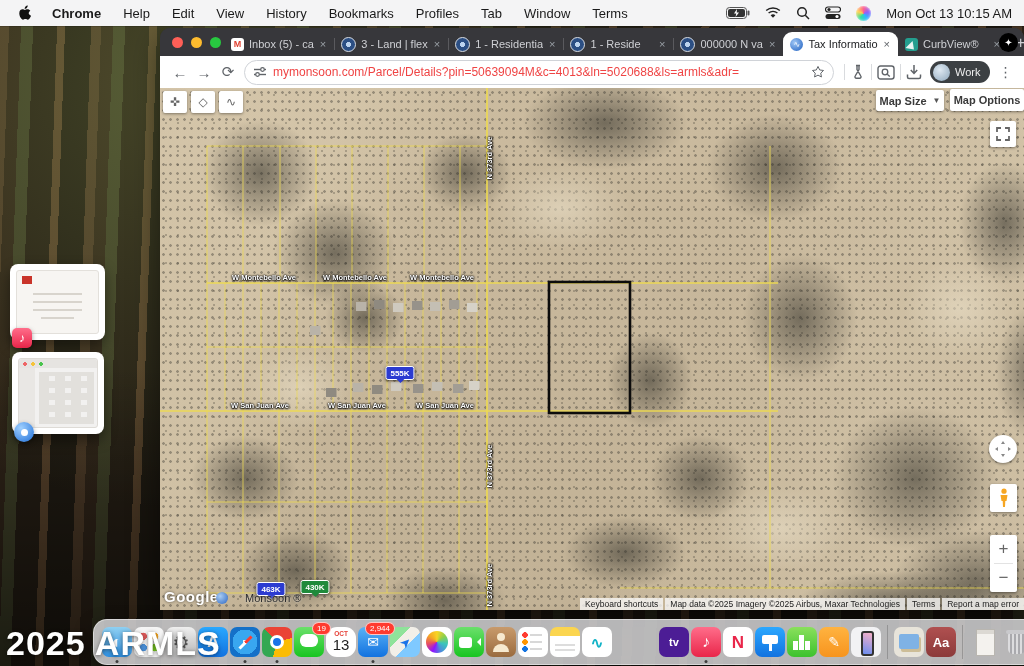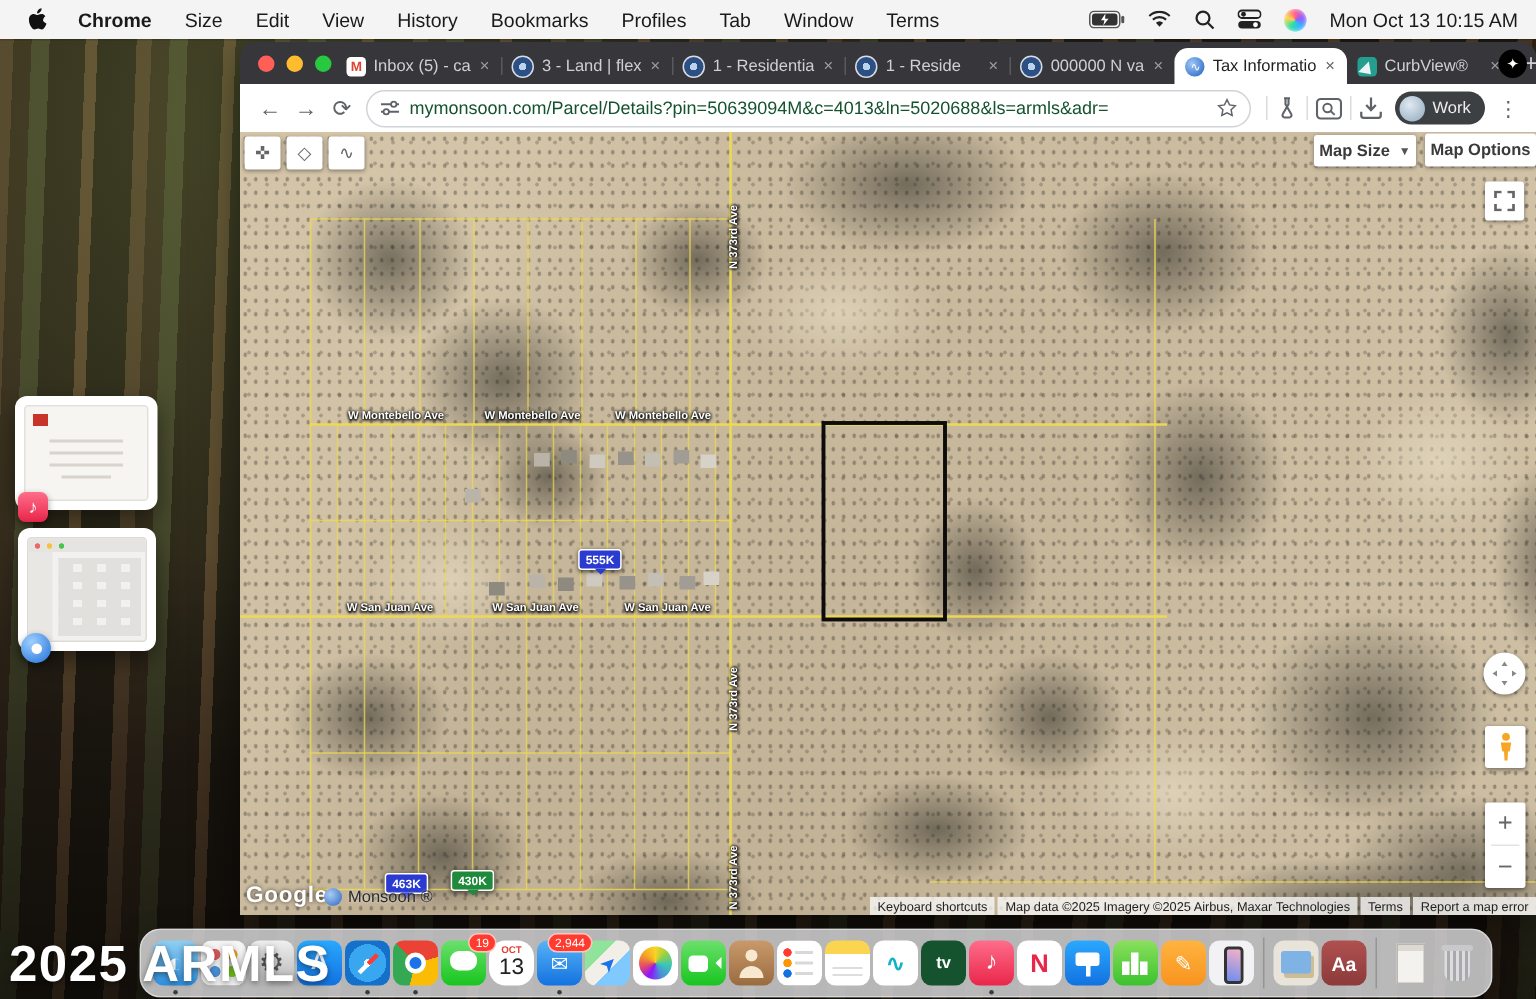--- a/index.html
+++ b/index.html
@@ -77,21 +77,21 @@
   #newtab-btn{color:#d0d1d5;font-size:16px;margin:0 8px 4px 8px;}
   #sparkle-btn{position:absolute;right:6px;top:5px;width:19px;height:19px;border-radius:50%;background:#000;
     color:#fff;font-size:10px;display:flex;align-items:center;justify-content:center;}
 
   
   #toolbar{position:absolute;left:0;top:28px;right:0;height:32px;background:#fff;display:flex;align-items:center;
     border-bottom:1px solid #e4e6e8;}
   .nav-ic{color:#5f6368;font-size:15px;width:24px;text-align:center;}
   #omnibox{height:23px;border:1px solid #d0d3d8;border-radius:13px;background:#fff;display:flex;align-items:center;
     margin-left:4px;flex:0 0 572px;padding:0 8px;gap:6px;}
-  #omnibox .url{font-size:12px;color:#14532d;flex:1;white-space:nowrap;overflow:hidden;}
+  #omnibox .url{font-size:12px;color:#ef4444;flex:1;white-space:nowrap;overflow:hidden;}
   .tb-svg{flex:0 0 auto;}
   .tb-sep{width:1px;height:16px;background:#d9dbde;margin:0 5px;}
   #profile-pill{height:22px;border-radius:12px;background:#3c4043;color:#eee;display:flex;align-items:center;
     gap:5px;padding:0 10px 0 3px;font-size:11px;margin-left:8px;}
   #avatar{width:17px;height:17px;border-radius:50%;background:radial-gradient(circle at 40% 35%,#dfe9f2,#8fa8bc);}
   #dots-menu{color:#5f6368;font-size:14px;margin:0 8px 0 8px;letter-spacing:0;}
 
   
   #map{position:absolute;left:0;top:60px;width:864px;height:522px;overflow:hidden;background:#c7b79c;}
   #map-texture{inset:0;
@@ -126,21 +126,21 @@
     box-shadow:0 1px 3px rgba(0,0,0,.4);display:flex;align-items:center;justify-content:center;}
   #pegman-btn{left:830px;top:396px;width:27px;height:28px;background:#fff;border-radius:2px;
     box-shadow:0 1px 3px rgba(0,0,0,.4);display:flex;align-items:center;justify-content:center;}
   #zoom-ctrl{left:830px;top:447px;width:27px;height:57px;background:#fff;border-radius:2px;
     box-shadow:0 1px 3px rgba(0,0,0,.4);display:flex;flex-direction:column;}
   #zoom-ctrl .z{flex:1;display:flex;align-items:center;justify-content:center;font-size:17px;color:#666;}
   #zoom-ctrl .zdiv{height:1px;background:#e3e3e3;margin:0 4px;}
 
   #google-logo{left:4px;bottom:5px;color:#fff;font-size:15px;font-weight:bold;letter-spacing:.5px;
     text-shadow:0 0 3px rgba(0,0,0,.65);}
-  #monsoon-brand{left:56px;bottom:6px;display:flex;align-items:flex-end;gap:4px;}
+  #monsoon-brand{left:56px;bottom:6px;display:flex;align-items:flex-end;gap:17px;}
   #monsoon-swirl{width:12px;height:12px;border-radius:50%;background:radial-gradient(circle at 35% 35%,#a9ccf2,#2b66c4);}
   #monsoon-brand span{font-size:11px;color:#2b2b2b;text-shadow:0 0 2px rgba(255,255,255,.7);}
   #attrib{right:0;bottom:0;height:13px;display:flex;align-items:center;gap:2px;}
   #attrib span{background:rgba(248,248,248,.78);font-size:8.5px;color:#222;padding:1px 5px;white-space:nowrap;}
 
   
   #dock{left:93px;top:619px;height:44px;display:flex;align-items:center;gap:2px;padding:0 8px;
     background:rgba(225,225,227,.8);border:1px solid rgba(255,255,255,.45);border-radius:14px;
     box-shadow:0 8px 20px rgba(0,0,0,.4);z-index:20;}
   .di{width:30px;height:30px;border-radius:7px;position:relative;display:flex;align-items:center;justify-content:center;flex:0 0 auto;}
@@ -185,21 +185,21 @@
     radial-gradient(circle at 7px 8px,#ff3b30 2.6px,transparent 3px),
     radial-gradient(circle at 7px 15px,#ff9500 2.6px,transparent 3px),
     radial-gradient(circle at 7px 22px,#1272e0 2.6px,transparent 3px),
     linear-gradient(#d8d8d8,#d8d8d8),linear-gradient(#d8d8d8,#d8d8d8),linear-gradient(#d8d8d8,#d8d8d8);
     background-size:100% 100%,100% 100%,100% 100%,12px 2px,12px 2px,12px 2px;
     background-position:0 0,0 0,0 0,12px 7px,12px 14px,12px 21px;background-repeat:no-repeat;}
   .di-notes{background:linear-gradient(180deg,#fbd54f 0 9px,#fff 9px);}
   .di-notes::after{content:"";position:absolute;left:5px;right:5px;top:14px;height:10px;
     background:repeating-linear-gradient(0deg,#ddd 0 1.5px,transparent 1.5px 5px);}
   .di-freeform{background:#fff;} .di-freeform .g{color:#12b3c7;font-weight:bold;font-size:15px;}
-  .di-appletv{background:#14532d;} .di-appletv .g{color:#fff;font-size:11px;font-weight:bold;}
+  .di-appletv{background:#4c1d95;margin-left:45px;} .di-appletv .g{color:#fff;font-size:11px;font-weight:bold;}
   .di-music{background:linear-gradient(180deg,#ff6d8a,#e9264a);} .di-music .g{color:#fff;}
   .di-news{background:#fff;} .di-news .g{color:#e9264a;font-weight:bold;font-size:17px;}
   .di-keynote{background:linear-gradient(180deg,#2ba8ff,#1272e0);}
   .di-keynote::after{content:"";position:absolute;left:7px;top:8px;width:16px;height:9px;background:#fff;border-radius:2px;}
   .di-keynote::before{content:"";position:absolute;left:14px;top:17px;width:2.5px;height:7px;background:#fff;}
   .di-numbers{background:linear-gradient(180deg,#8ae05c,#3cc22e);}
   .di-numbers::after{content:"";position:absolute;left:6px;bottom:7px;width:4.5px;height:9px;background:#fff;box-shadow:12px 0 0 #fff;}
   .di-numbers::before{content:"";position:absolute;left:12px;bottom:7px;width:4.5px;height:15px;background:#fff;}
   .di-pages{background:linear-gradient(180deg,#ffb340,#f7941e);} .di-pages .g{color:#fff;font-size:14px;}
   .di-iphone{background:#f2f2f4;}
@@ -225,21 +225,21 @@
 <body>
 
 <div id="wallpaper" class="abs"></div>
 
 <div id="menubar" class="abs">
   <svg id="apple-logo" class="abs" viewBox="0 0 16 18">
     <path fill="#111" d="M11.6 9.6c0-2 1.7-3 1.8-3.1-1-1.4-2.5-1.6-3-1.6-1.3-.1-2.5.8-3.1.8-.6 0-1.6-.8-2.7-.8C3.2 4.9 1 6 1 9.2c0 1.9.7 3.9 1.6 5.2.8 1.1 1.5 2.1 2.6 2.1 1 0 1.4-.7 2.7-.7 1.3 0 1.6.7 2.7.7 1.1 0 1.8-1 2.5-2.1.8-1.2 1.1-2.4 1.1-2.4s-2.5-1-2.6-2.4zM9.6 3.2c.6-.7 1-1.7.9-2.7-.9 0-1.9.6-2.5 1.3-.5.6-1 1.6-.9 2.6 1 .1 2-.5 2.5-1.2z"></path>
   </svg>
   <div id="menu-items">
       <span class="mb-item bold">Chrome</span>
-      <span class="mb-item">Size</span>
+      <span class="mb-item">Help</span>
       <span class="mb-item">Edit</span>
       <span class="mb-item">View</span>
       <span class="mb-item">History</span>
       <span class="mb-item">Bookmarks</span>
       <span class="mb-item">Profiles</span>
       <span class="mb-item">Tab</span>
       <span class="mb-item">Window</span>
       <span class="mb-item">Terms</span>
     </div>
   <div id="menubar-right">

